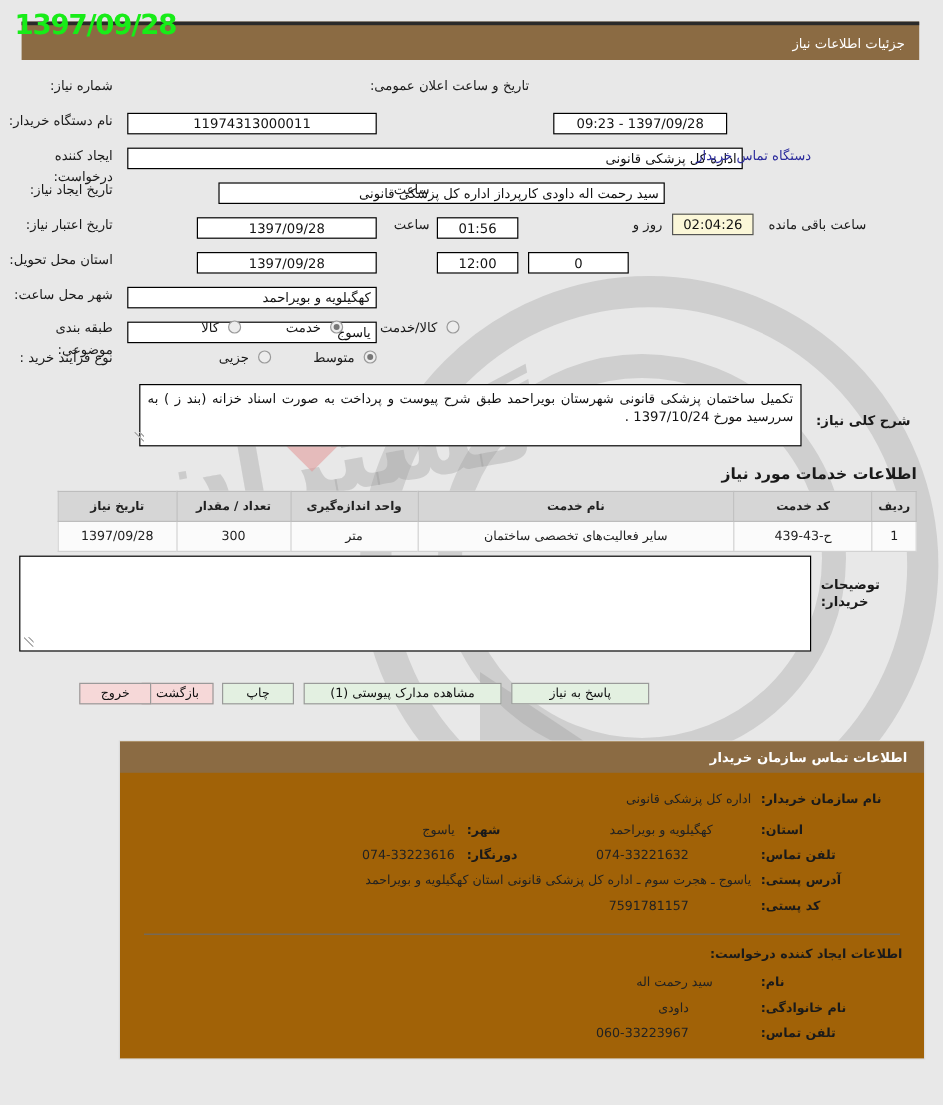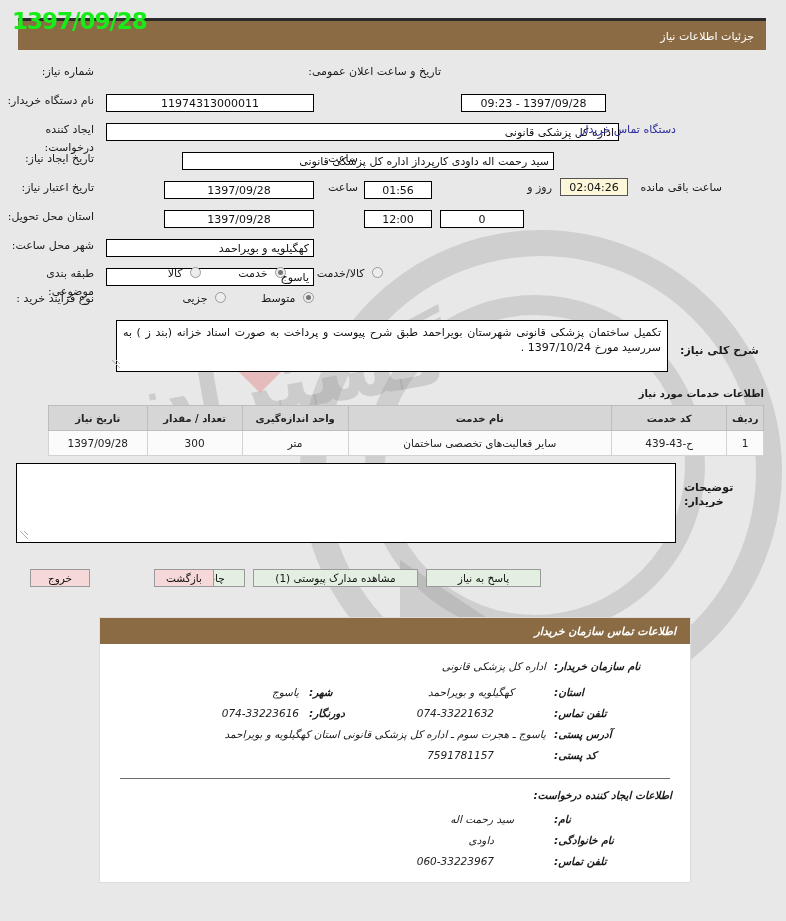--- a/index.html
+++ b/index.html
@@ -95,21 +95,21 @@
     padding:4px 6px;font-size:11px;line-height:15px;text-align:justify;
     color:#111;
   }
   .resize{
     position:absolute;left:3px;bottom:2px;width:8px;height:8px;
     background:
       linear-gradient(45deg,transparent 45%,#b0b0b0 45%,#b0b0b0 55%,transparent 55%),
       linear-gradient(45deg,transparent 70%,#b0b0b0 70%,#b0b0b0 80%,transparent 80%);
   }
   
-  .sect-title{font-weight:bold;font-size:10px;color:#1a1a1a;}
+  .sect-title{font-weight:bold;font-size:13px;color:#1a1a1a;}
   table.svc{
     border-collapse:collapse;width:716px;font-size:10.5px;
     background:#ffffff;
   }
   table.svc th{
     background:#d6d6d6;border:1px solid #bdbdbd;height:22px;
     font-weight:bold;color:#222;font-size:10px;text-align:center;
   }
   table.svc td{
     border:1px solid #d2d2d2;height:22px;text-align:center;color:#222;
@@ -128,24 +128,23 @@
   .btnrow{position:absolute;left:0;top:0;width:786px;height:22px;}
   .btn{
     position:absolute;height:18px;line-height:16px;font-size:10.5px;
     text-align:center;box-sizing:border-box;cursor:pointer;
     border:1px solid #9a9a9a;color:#111;
   }
   .btn.green{background:#e3f0e1;}
   .btn.pink{background:#f6d8d8;}
   
   .panel{
-    position:absolute;left:100px;top:618px;width:590px;
-    background:#ffffff;z-index:3;
+    position:absolute;left:100px;top:618px;width:670px;
+    background:#a16207;z-index:3;
     box-shadow:0 0 0 1px #dcdcdc;
-    font-style:italic;
   }
   .panel-head{
     height:26px;background:#8b6b43;color:#fff;font-size:11px;
     font-weight:bold;position:relative;
   }
   .panel-head span{position:absolute;right:14px;top:7px;}
   .panel-body{padding:16px 16px 6px 16px;}
   .c-row{position:relative;height:21px;font-size:10.5px;}
   .c-lbl{
     position:absolute;font-weight:bold;color:#1a1a1a;text-align:left;
@@ -285,22 +284,22 @@
 <div style="position:absolute;left:0;top:463px;width:786px;z-index:3;">
   <div class="notes-label">توضیحات خریدار:</div>
   <div class="notes-box"></div>
   <div class="resize" style="right:758px;top:68px;"></div>
 </div>
 
 <div class="btnrow" style="top:569px;z-index:3;">
   <div class="btn green" style="right:245px;width:115px;">پاسخ به نیاز</div>
   <div class="btn green" style="right:368px;width:165px;">مشاهده مدارک پیوستی (1)</div>
   <div class="btn green" style="right:541px;width:60px;">چاپ</div>
-  <div class="btn pink" style="right:572px;width:60px;">بازگشت</div>
-  <div class="btn pink" style="right:696px;width:60px;">خروج</div>
+  <div class="btn pink" style="right:608px;width:60px;">بازگشت</div>
+  <div class="btn pink" style="right:660px;width:60px;">خروج</div>
 </div>
 
 <div class="panel">
   <div class="panel-head">
     <span>اطلاعات تماس سازمان خریدار</span>
   </div>
   <div class="panel-body">
 
     <div class="c-row" style="height:26px;">
       <div class="c-lbl" style="right:0;width:120px;">نام سازمان خریدار:</div>

